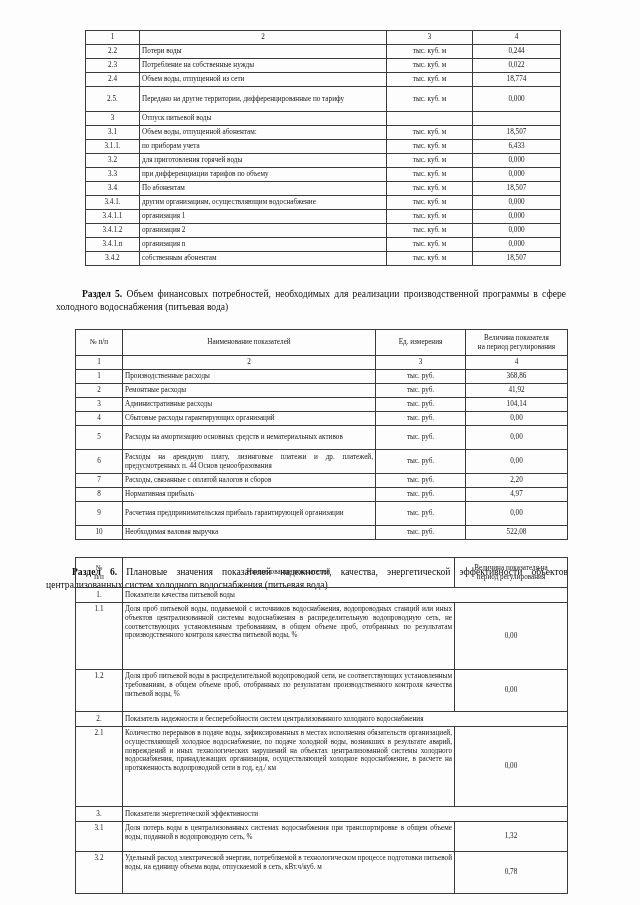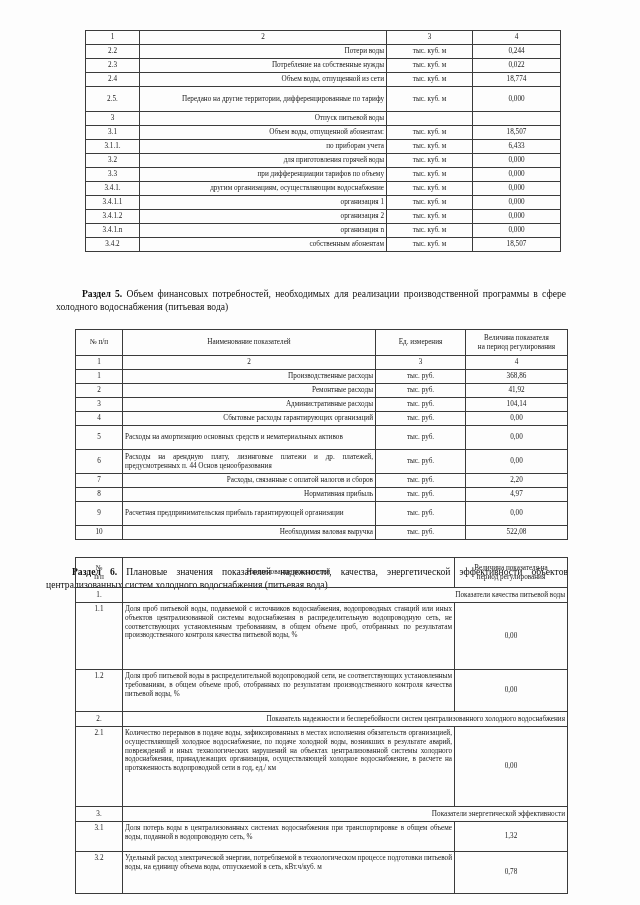--- a/index.html
+++ b/index.html
@@ -31,21 +31,21 @@
     font-size: 7.2px;
     line-height: 1.22;
     color: #1a1a1a;
   }
   table.doc td, table.doc th {
     border: 0.7px solid #3b3b3b;
     padding: 1px 2px;
     vertical-align: middle;
     font-weight: normal;
   }
-  .c-left  { text-align: right; padding-left: 4px; font-family: Liberation Serif, serif; }
+  .c-left  { text-align: left; padding-left: 4px; font-family: Liberation Serif, serif; }
   .c-ctr   { text-align: center; }
   .hdr     { text-align: center; vertical-align: middle; }
   .just    { text-align: justify; text-justify: inter-word; padding-left: 4px; padding-right: 3px; }
 
   
   #table1-wrap {
     position: absolute;
     left: 85px;
     top: 30px;
     width: 475px;
@@ -157,20 +157,26 @@
             <td class="c-ctr">3.2</td>
             <td class="c-left">для приготовления горячей воды</td>
             <td class="c-ctr">тыс. куб. м</td>
             <td class="c-ctr">0,000</td>
           </tr>
           <tr>
             <td class="c-ctr">3.3</td>
             <td class="c-left">при дифференциации тарифов по объему</td>
             <td class="c-ctr">тыс. куб. м</td>
             <td class="c-ctr">0,000</td>
+          </tr>
+          <tr>
+            <td class="c-ctr">3.4</td>
+            <td class="c-left">По абонентам</td>
+            <td class="c-ctr">тыс. куб. м</td>
+            <td class="c-ctr">18,507</td>
           </tr>
           <tr>
             <td class="c-ctr">3.4.1.</td>
             <td class="c-left">другим организациям, осуществляющим водоснабжение</td>
             <td class="c-ctr">тыс. куб. м</td>
             <td class="c-ctr">0,000</td>
           </tr>
           <tr>
             <td class="c-ctr">3.4.1.1</td>
             <td class="c-left">организация 1</td>

